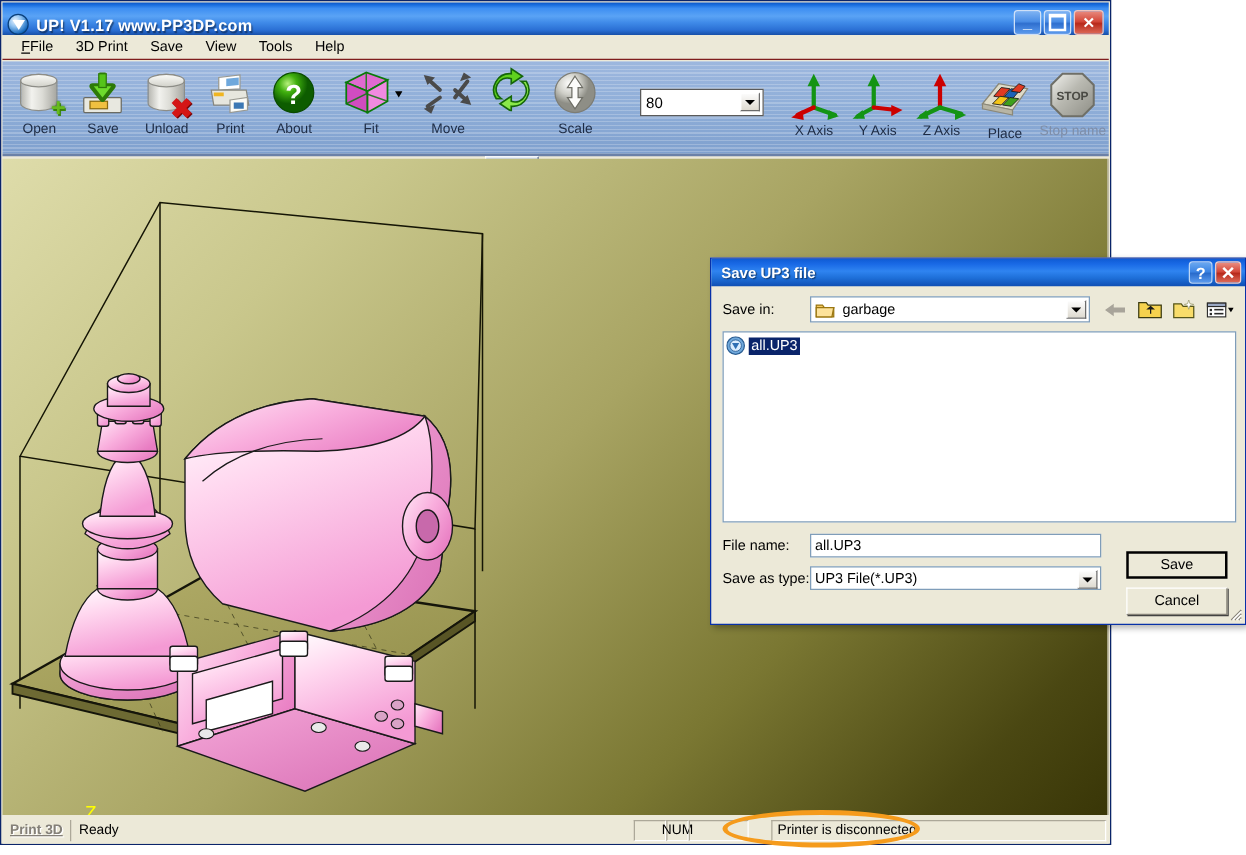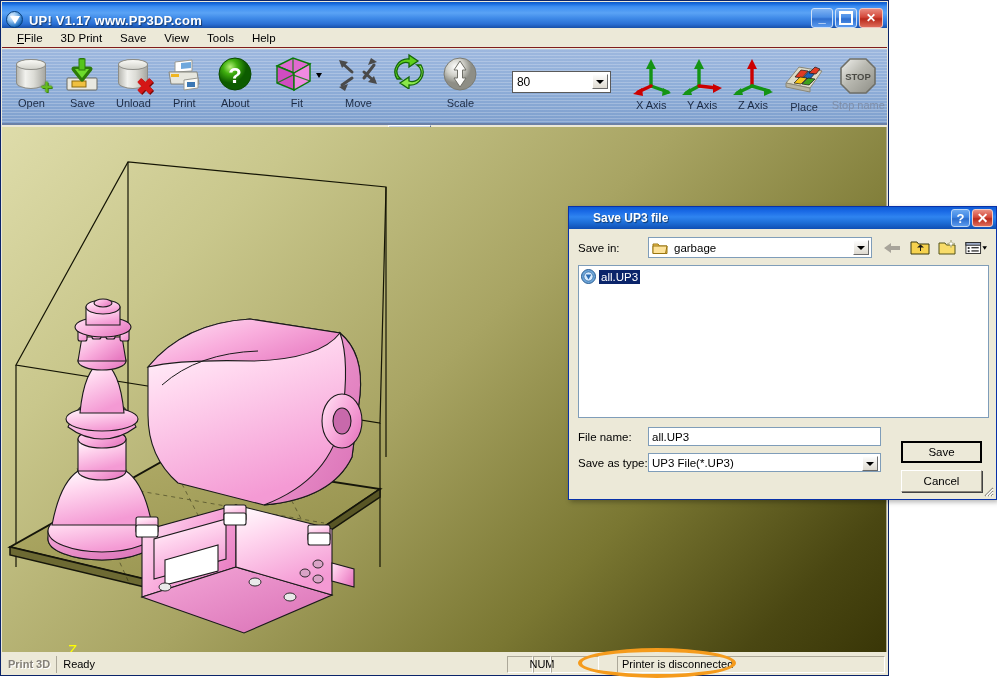--- a/index.html
+++ b/index.html
@@ -71,32 +71,32 @@
   
   .viewport{position:absolute;left:1px;top:126px;width:885px;height:525px;overflow:hidden;
     background:linear-gradient(135deg,#dedcaa 0%,#c9c78c 22%,#a8a463 48%,#7a7732 72%,#4a4712 90%,#393607 100%);
     border-right:1px solid #b0ac92;box-sizing:border-box;}
 
   
   .statusbar{position:absolute;left:1px;top:652px;width:885px;height:22px;background:#ece9d8;
     display:flex;align-items:center;box-sizing:border-box;padding:2px 2px;gap:0;}
   .sb-pane{height:17px;display:flex;align-items:center;padding:0 4px;box-sizing:border-box;
     border:1px solid;border-color:#aca899 #fff #fff #aca899;font-size:11px;white-space:nowrap;}
-  .sb-print{color:#848078;font-weight:bold;text-shadow:1px 1px 0 #fff;border:none;padding-right:6px;}
+  .sb-print{color:#848078;font-weight:bold;text-shadow:1px 1px 0 #fff;border:none;padding-right:6px;text-decoration:underline;}
   .sb-ready{flex:0 0 auto;border:none;padding-left:6px;border-left:1px solid #aca899;}
   .sb-fill{flex:1 1 auto;}
   .sb-small{width:26px;}
   .sb-num{width:18px;justify-content:center;}
   .sb-msg{width:268px;}
 
   
   #save-dialog{position:absolute;left:568px;top:206px;width:429px;height:294px;
     background:#ece9d8;border:1px solid #0831a8;box-sizing:border-box;
     box-shadow:2px 2px 5px rgba(0,0,0,.3);}
-  .dlg-title{height:22px;display:flex;align-items:center;padding:0 3px 0 24px;box-sizing:border-box;
+  .dlg-title{height:22px;display:flex;align-items:center;padding:0 3px 0 8px;box-sizing:border-box;
     background:linear-gradient(180deg,#0f5bd4 0%,#1a6ae6 20%,#2f84f0 45%,#1e6fd8 70%,#0f4fb4 100%);}
   .dlg-title .t{color:#fff;font-size:12px;font-weight:bold;text-shadow:1px 1px 1px rgba(0,0,0,.5);}
   .dlg-title .sp{flex:1;}
   .dlg-btn{width:19px;height:18px;border:1px solid #bcd6f5;border-radius:3px;margin-left:2px;
     display:flex;align-items:center;justify-content:center;color:#fff;font-weight:bold;font-size:13px;
     box-sizing:border-box;
     background:linear-gradient(180deg,#6aa8f0 0%,#3d85e4 45%,#2a6ccc 55%,#5a9aee 100%);}
   .dlg-btn.x{background:linear-gradient(180deg,#ea8f82 0%,#d4493b 45%,#b82a1c 55%,#de6b59 100%);
     border-color:#f3cbc4;width:21px;font-size:14px;}
 

